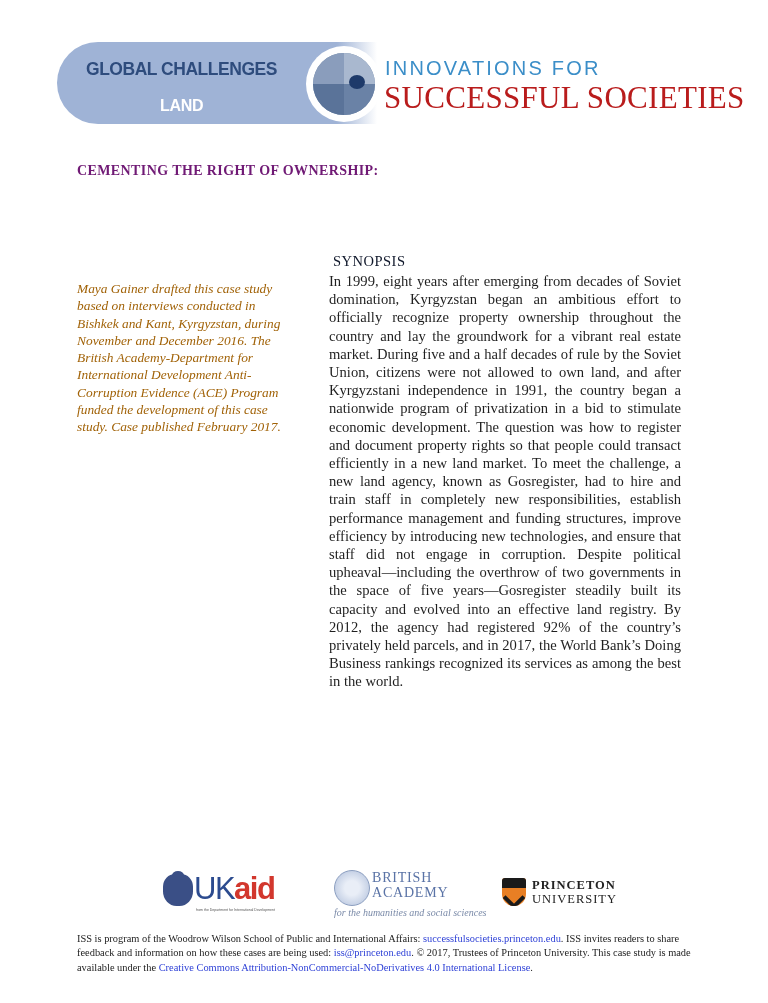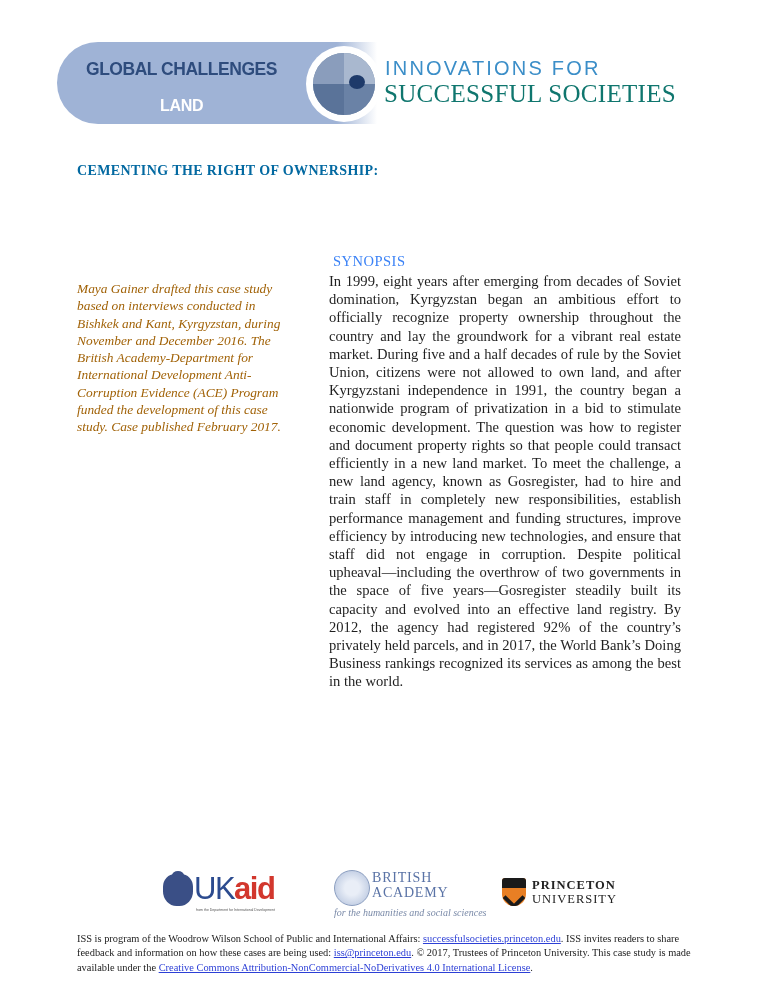--- a/index.html
+++ b/index.html
@@ -12,30 +12,30 @@
   .gc-sub { position:absolute; left:160px; top:97px; font-family:"Liberation Sans","DejaVu Sans",sans-serif; font-weight:bold; font-size:16px; color:#ffffff; letter-spacing:-0.3px;text-align:center; }
   .globe-ring { position:absolute; left:306px; top:46px; width:76px; height:76px; border-radius:50%; background:#ffffff; }
   .globe { position:absolute; left:313px; top:53px; width:62px; height:62px; border-radius:50%; overflow:hidden; background:#7088a8; }
   .gq { position:absolute; width:31px; height:31px; }
   .gq1 { left:0; top:0; background:#8a9dbc; }
   .gq2 { left:31px; top:0; background:#a9b8cf; }
   .gq3 { left:0; top:31px; background:#5a7399; }
   .gq4 { left:31px; top:31px; background:#6a82a6; }
   .gdot { position:absolute; left:36px; top:22px; width:16px; height:14px; border-radius:50%; background:#1e3a6a; }
   .iss-top { position:absolute; left:385px; top:57px; font-family:"Liberation Sans","DejaVu Sans",sans-serif; font-size:20px; color:#3b8ec8; letter-spacing:2.2px; white-space:nowrap; }
-  .iss-bottom { position:absolute; left:384px; top:80px; font-family:"Liberation Serif","DejaVu Serif",serif; font-size:25px; color:#0f766e; letter-spacing:0.3px; white-space:nowrap; }
+  .iss-bottom { position:absolute; left:384px; top:80px; font-family:"Liberation Serif","DejaVu Serif",serif; font-size:31px; color:#b91c1c; letter-spacing:0.3px; white-space:nowrap; }
 
   
-  .title { position:absolute; left:77px; top:161px; font-weight:bold; font-size:14px; line-height:19px; color:#0369a1; letter-spacing:0.4px; }
+  .title { position:absolute; left:77px; top:161px; font-weight:bold; font-size:14px; line-height:19px; color:#701a75; letter-spacing:0.4px; }
 
   
   .author-note { position:absolute; left:77px; top:280px; width:222px; font-style:italic; font-size:13.4px; line-height:17.3px; color:#a16207; }
 
   
-  .syn-head { position:absolute; left:333px; top:253px; font-size:14.5px; color:#3b82f6; letter-spacing:0.5px; }
+  .syn-head { position:absolute; left:333px; top:253px; font-size:14.5px; color:#0f172a; letter-spacing:0.5px; }
   .syn-body { position:absolute; left:329px; top:272px; width:352px; font-size:14.6px; line-height:18.2px; text-align:justify; color:#1f1f1f; }
 
   
   .logo { position:absolute; }
   .ukaid { left:163px; top:872px; width:118px; height:44px; }
   .crest { position:absolute; left:0; top:2px; width:30px; height:32px; border-radius:40% 40% 45% 45%; background:#3a4f86; }
   .crest:before { content:""; position:absolute; left:9px; top:-3px; width:12px; height:9px; border-radius:50% 50% 20% 20%; background:#3a4f86; }
   .uk-text { position:absolute; left:31px; top:0; font-family:"Liberation Sans","DejaVu Sans",sans-serif; font-size:31px; line-height:34px; font-weight:bold; letter-spacing:-1.5px; white-space:nowrap; }
   .uk-text .uk { color:#2c4b8f; font-weight:normal; }
   .uk-text .aid { color:#d2372d; }
@@ -48,21 +48,21 @@
 
   .pu { left:502px; top:876px; width:120px; height:36px; }
   .pu-shield { position:absolute; left:0; top:2px; width:24px; height:28px; background:#e87f24; border-radius:3px 3px 12px 12px; overflow:hidden; }
   .pu-shield:before { content:""; position:absolute; left:0; top:0; width:24px; height:10px; background:#1a1a1a; }
   .pu-shield:after { content:""; position:absolute; left:4px; top:12px; width:12px; height:12px; border-left:4px solid #1a1a1a; border-bottom:4px solid #1a1a1a; transform:rotate(-45deg); }
   .pu-name { position:absolute; left:30px; top:2px; font-size:12.5px; line-height:14px; color:#222; letter-spacing:1px; }
   .pu-name .p1 { font-weight:bold; }
 
   
   .footer { position:absolute; left:77px; top:932px; width:620px; font-size:10.4px; line-height:14.3px; color:#222; }
-  .footer a { color:#2c3fd6; text-decoration:underline; }
+  .footer a { color:#2c3fd6; }
 </style>
 </head>
 <body>
 
 <div class="banner">
   <div class="banner-fade"></div>
 </div>
 <div class="gc-title">GLOBAL CHALLENGES</div>
 <div class="gc-sub">LAND</div>
 <div class="globe-ring"></div>

